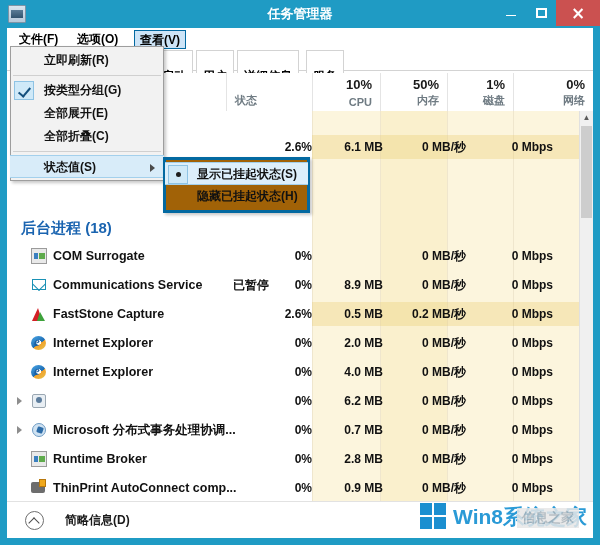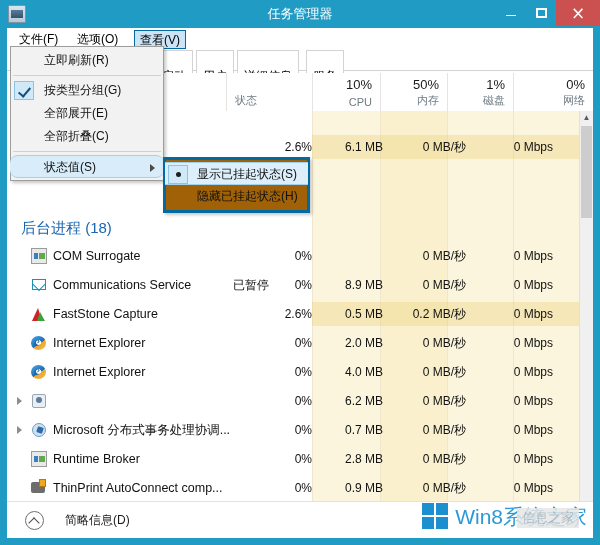--- a/index.html
+++ b/index.html
@@ -9,20 +9,21 @@
     background: #ffffff;
     font-family: "Liberation Sans", "DejaVu Sans", sans-serif;
   }
 
   #app {
     position: relative;
     width: 600px;
     height: 545px;
     background: #1f9bc4;
     box-sizing: border-box;
+    font-weight: bold;
   }
 
   
   .titlebar {
     position: absolute;
     left: 0; top: 0;
     width: 600px; height: 28px;
     background: #1f9bc4;
   }
   .tb-icon {
@@ -531,21 +532,20 @@
     cursor: default;
     box-sizing: border-box;
   }
   .dd-item.highlight {
     background: #d8ecf9;
     border-top: 1px solid #a3d0ec;
     border-bottom: 1px solid #a3d0ec;
     margin-left: -1px;
     margin-right: -1px;
     padding-left: 34px;
-    border-radius: 8px;
   }
   .dd-sep {
     height: 1px;
     background: #d0d0d0;
     margin: 3px 2px;
   }
   .dd-arrow {
     position: absolute;
     right: 9px; top: 8px;
     width: 0; height: 0;

